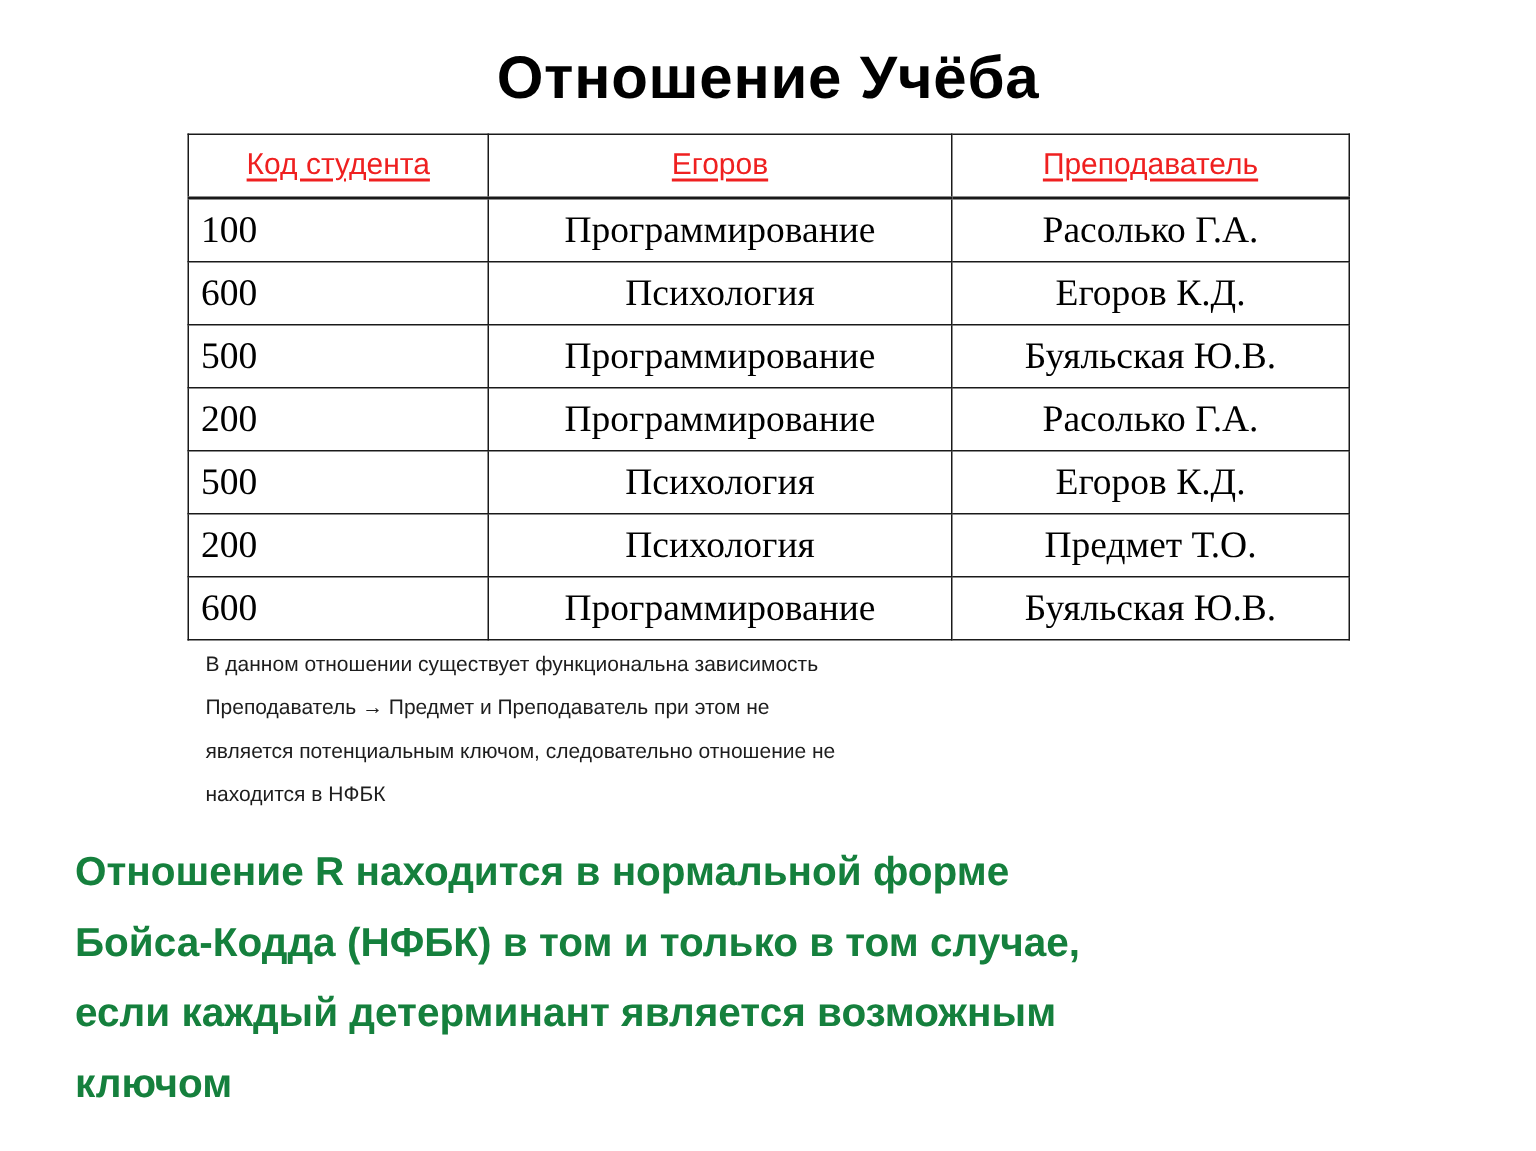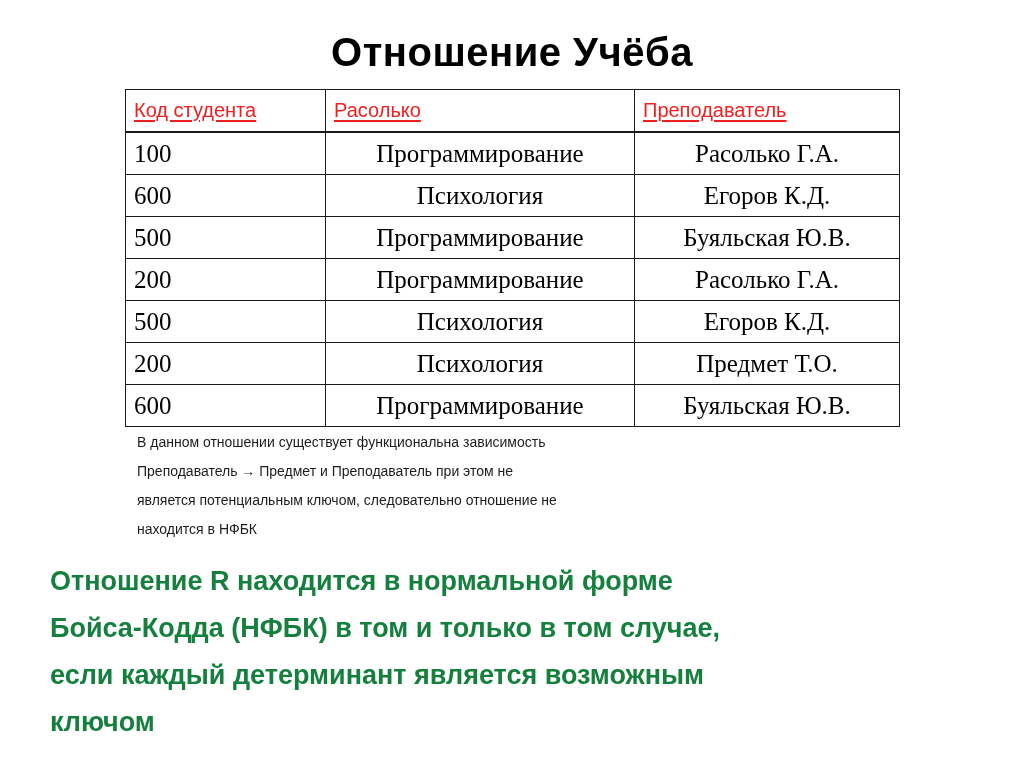--- a/index.html
+++ b/index.html
@@ -59,21 +59,21 @@
     padding: 0 8px;
     vertical-align: middle;
     background: #ffffff;
   }
 
   table.rel-table thead th {
     font-family: "Liberation Sans", sans-serif;
     font-size: 20px;
     font-weight: normal;
     color: #ef2020;
-    text-align: left;
+    text-align: center;
     border-bottom: 2px solid #1a1a1a;
   }
 
   table.rel-table thead th span.hd {
     text-decoration: underline;
     text-underline-offset: 3px;
   }
 
   table.rel-table tbody td {
     font-family: "Liberation Serif", serif;
@@ -132,21 +132,21 @@
         <col class="c1">
           <col class="c2">
           <col class="c3">
       </colgroup>
       <thead>
         <tr>
           <th>
             <span class="hd">Код студента</span>
           </th>
           <th>
-            <span class="hd">Расолько</span>
+            <span class="hd">Егоров</span>
           </th>
           <th>
             <span class="hd">Преподаватель</span>
           </th>
         </tr>
       </thead>
       <tbody>
         <tr>
           <td class="cell-code">100</td>
           <td class="cell-subject">Программирование</td>

